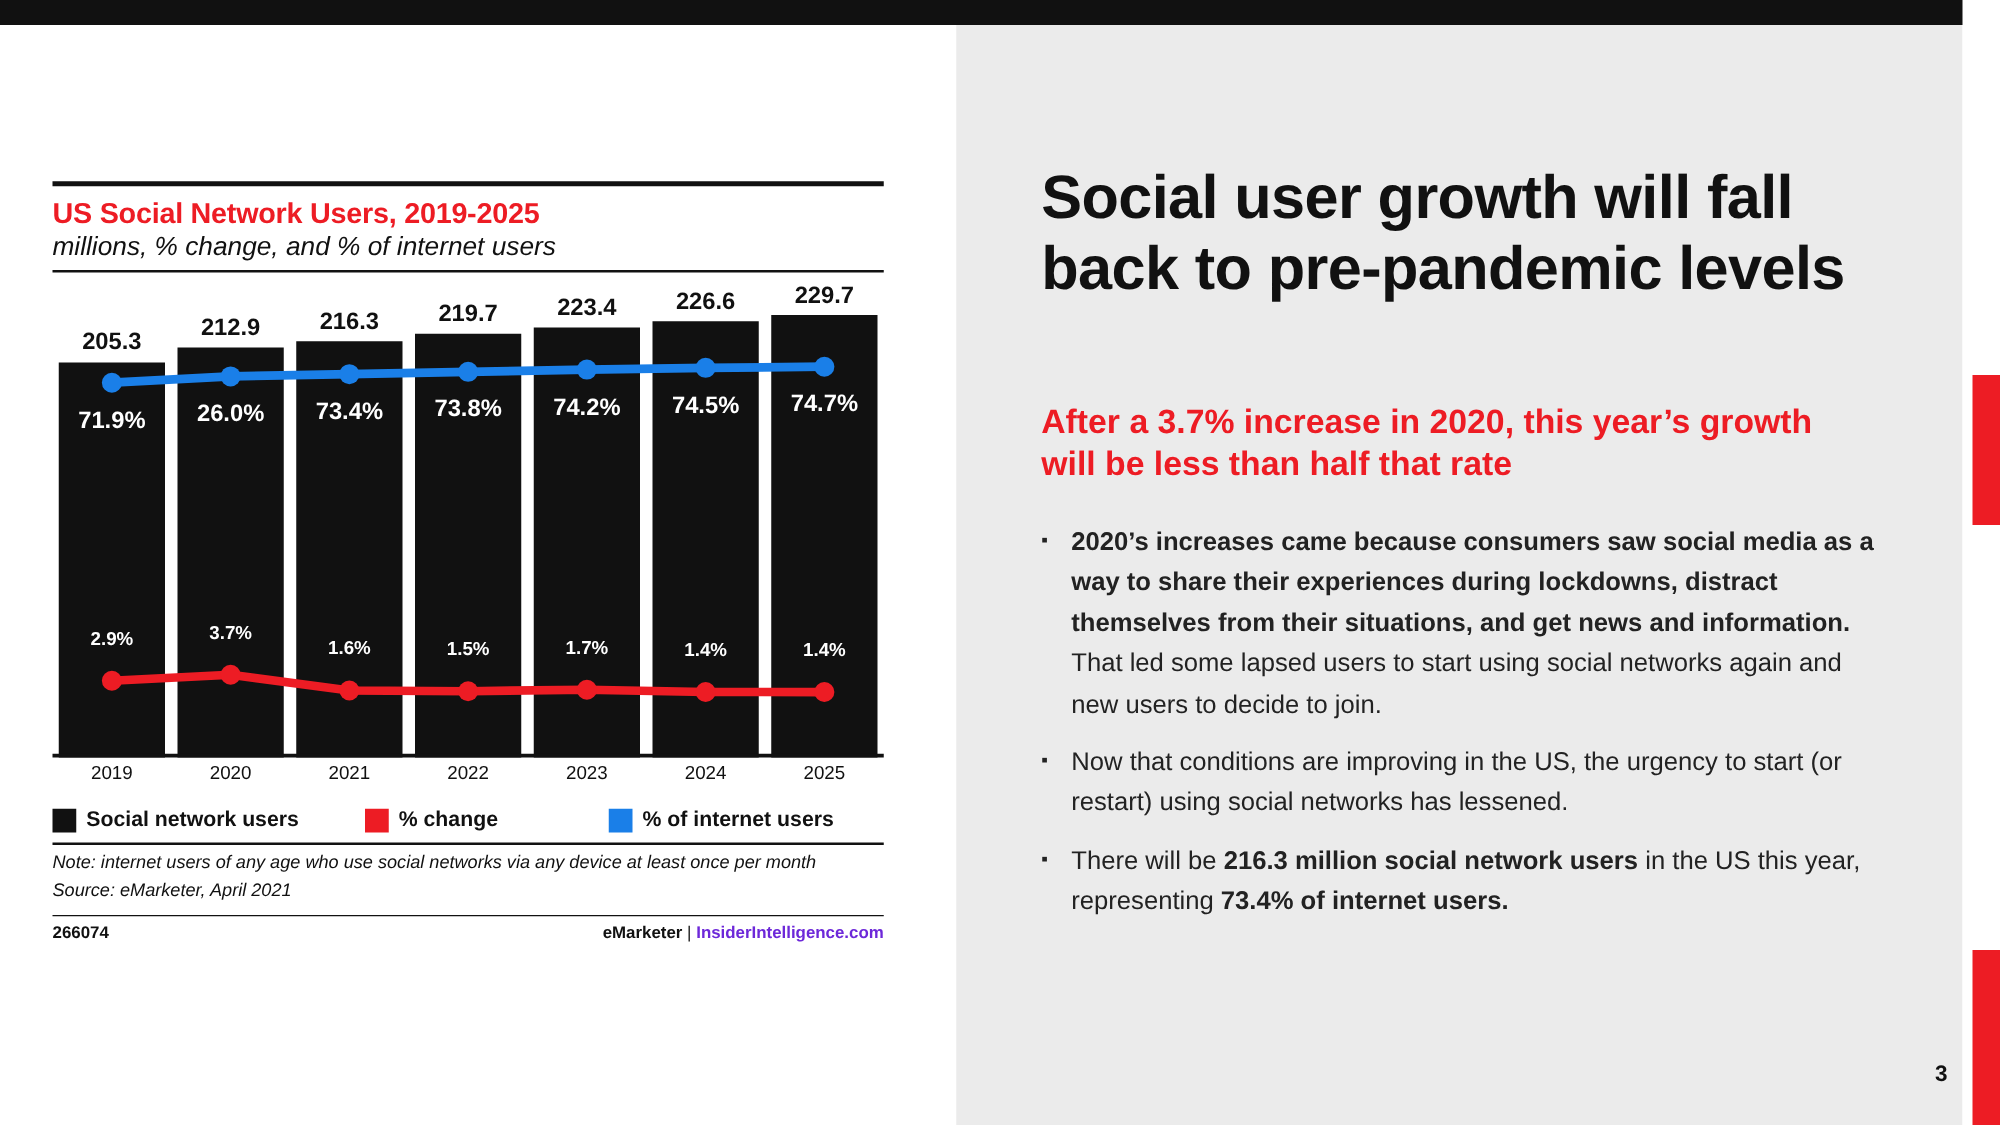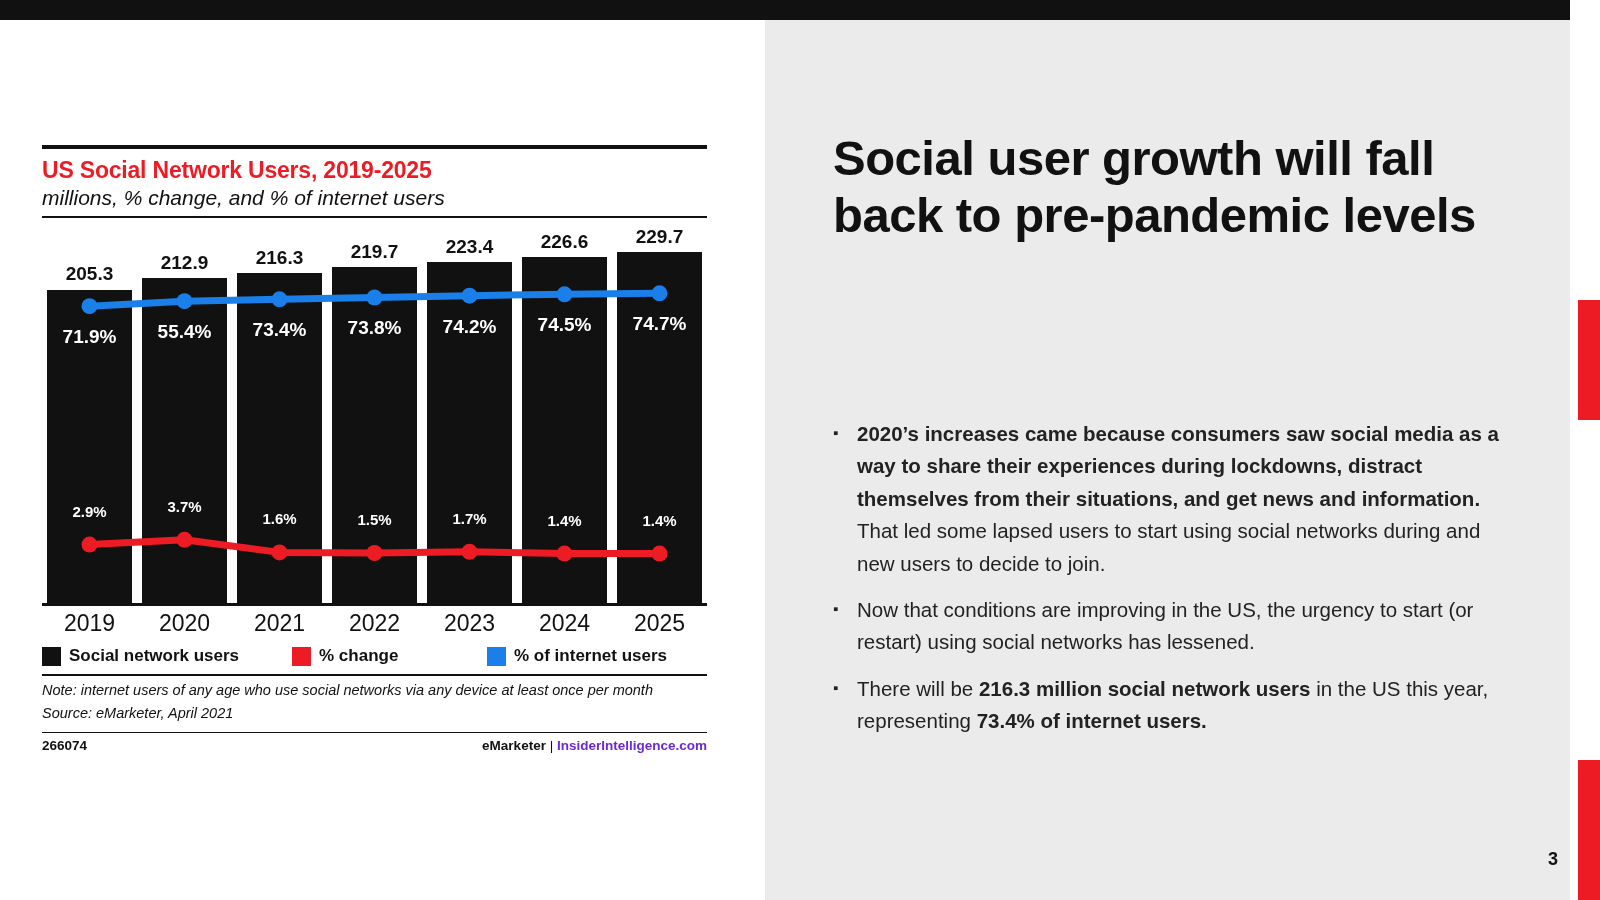--- a/index.html
+++ b/index.html
@@ -132,21 +132,21 @@
   .x-labels {
     position: relative;
     width: 665px;
     height: 30px;
     margin-top: 4px;
   }
   .x-label {
     position: absolute;
     width: 100px;
     text-align: center;
-    font-size: 23px;
+    font-size: 15px;
     color: #111111;
   }
   .legend {
     display: flex;
     align-items: flex-end;
     width: 665px;
     margin-top: 6px;
     font-size: 17px;
     font-weight: bold;
     color: #111111;
@@ -320,21 +320,21 @@
           <div class="bar-value" style="left: -2.5px; top: 27.4958px;">205.3</div>
           <div class="bar-value" style="left: 92.5px; top: 15.7792px;">212.9</div>
           <div class="bar-value" style="left: 187.5px; top: 10.5375px;">216.3</div>
           <div class="bar-value" style="left: 282.5px; top: 5.29583px;">219.7</div>
           <div class="bar-value" style="left: 377.5px; top: -0.408333px;">223.4</div>
           <div class="bar-value" style="left: 472.5px; top: -5.34167px;">226.6</div>
           <div class="bar-value" style="left: 567.5px; top: -10.1208px;">229.7</div>
         </div>
       <div id="blue-labels">
           <div class="pct-internet" style="left: -2.5px; top: 90.1714px;">71.9%</div>
-          <div class="pct-internet" style="left: 92.5px; top: 85.1429px;">55.4%</div>
+          <div class="pct-internet" style="left: 92.5px; top: 85.1429px;">26.0%</div>
           <div class="pct-internet" style="left: 187.5px; top: 83.3143px;">73.4%</div>
           <div class="pct-internet" style="left: 282.5px; top: 81.4857px;">73.8%</div>
           <div class="pct-internet" style="left: 377.5px; top: 79.6571px;">74.2%</div>
           <div class="pct-internet" style="left: 472.5px; top: 78.2857px;">74.5%</div>
           <div class="pct-internet" style="left: 567.5px; top: 77.3714px;">74.7%</div>
         </div>
       <div id="red-labels">
           <div class="pct-change" style="left: -2.5px; top: 266.6px;">2.9%</div>
           <div class="pct-change" style="left: 92.5px; top: 261.8px;">3.7%</div>
           <div class="pct-change" style="left: 187.5px; top: 274.4px;">1.6%</div>
@@ -380,24 +380,25 @@
       <span class="foot-brand">
         <span>eMarketer</span>
         <span class="sep">|</span>
         <span class="site">InsiderIntelligence.com</span>
       </span>
     </div>
   </div>
 
 
   <div class="headline">Social user growth will fall back to pre-pandemic levels</div>
+  <div class="subhead">After a 3.7% increase in 2020, this year’s growth will be less than half that rate</div>
   <div class="bullets" id="bullets">
       <div class="bullet">
         <div class="bullet-mark">▪</div>
-        <div class="bullet-text"><b>2020’s increases came because consumers saw social media as a way to share their experiences during lockdowns, distract themselves from their situations, and get news and information.</b><span> That led some lapsed users to start using social networks during and new users to decide to join.</span></div>
+        <div class="bullet-text"><b>2020’s increases came because consumers saw social media as a way to share their experiences during lockdowns, distract themselves from their situations, and get news and information.</b><span> That led some lapsed users to start using social networks again and new users to decide to join.</span></div>
       </div>
       <div class="bullet">
         <div class="bullet-mark">▪</div>
         <div class="bullet-text"><span>Now that conditions are improving in the US, the urgency to start (or restart) using social networks has lessened.</span></div>
       </div>
       <div class="bullet">
         <div class="bullet-mark">▪</div>
         <div class="bullet-text"><span>There will be </span><b>216.3 million social network users</b><span> in the US this year, representing </span><b>73.4% of internet users.</b></div>
       </div>
     </div>

